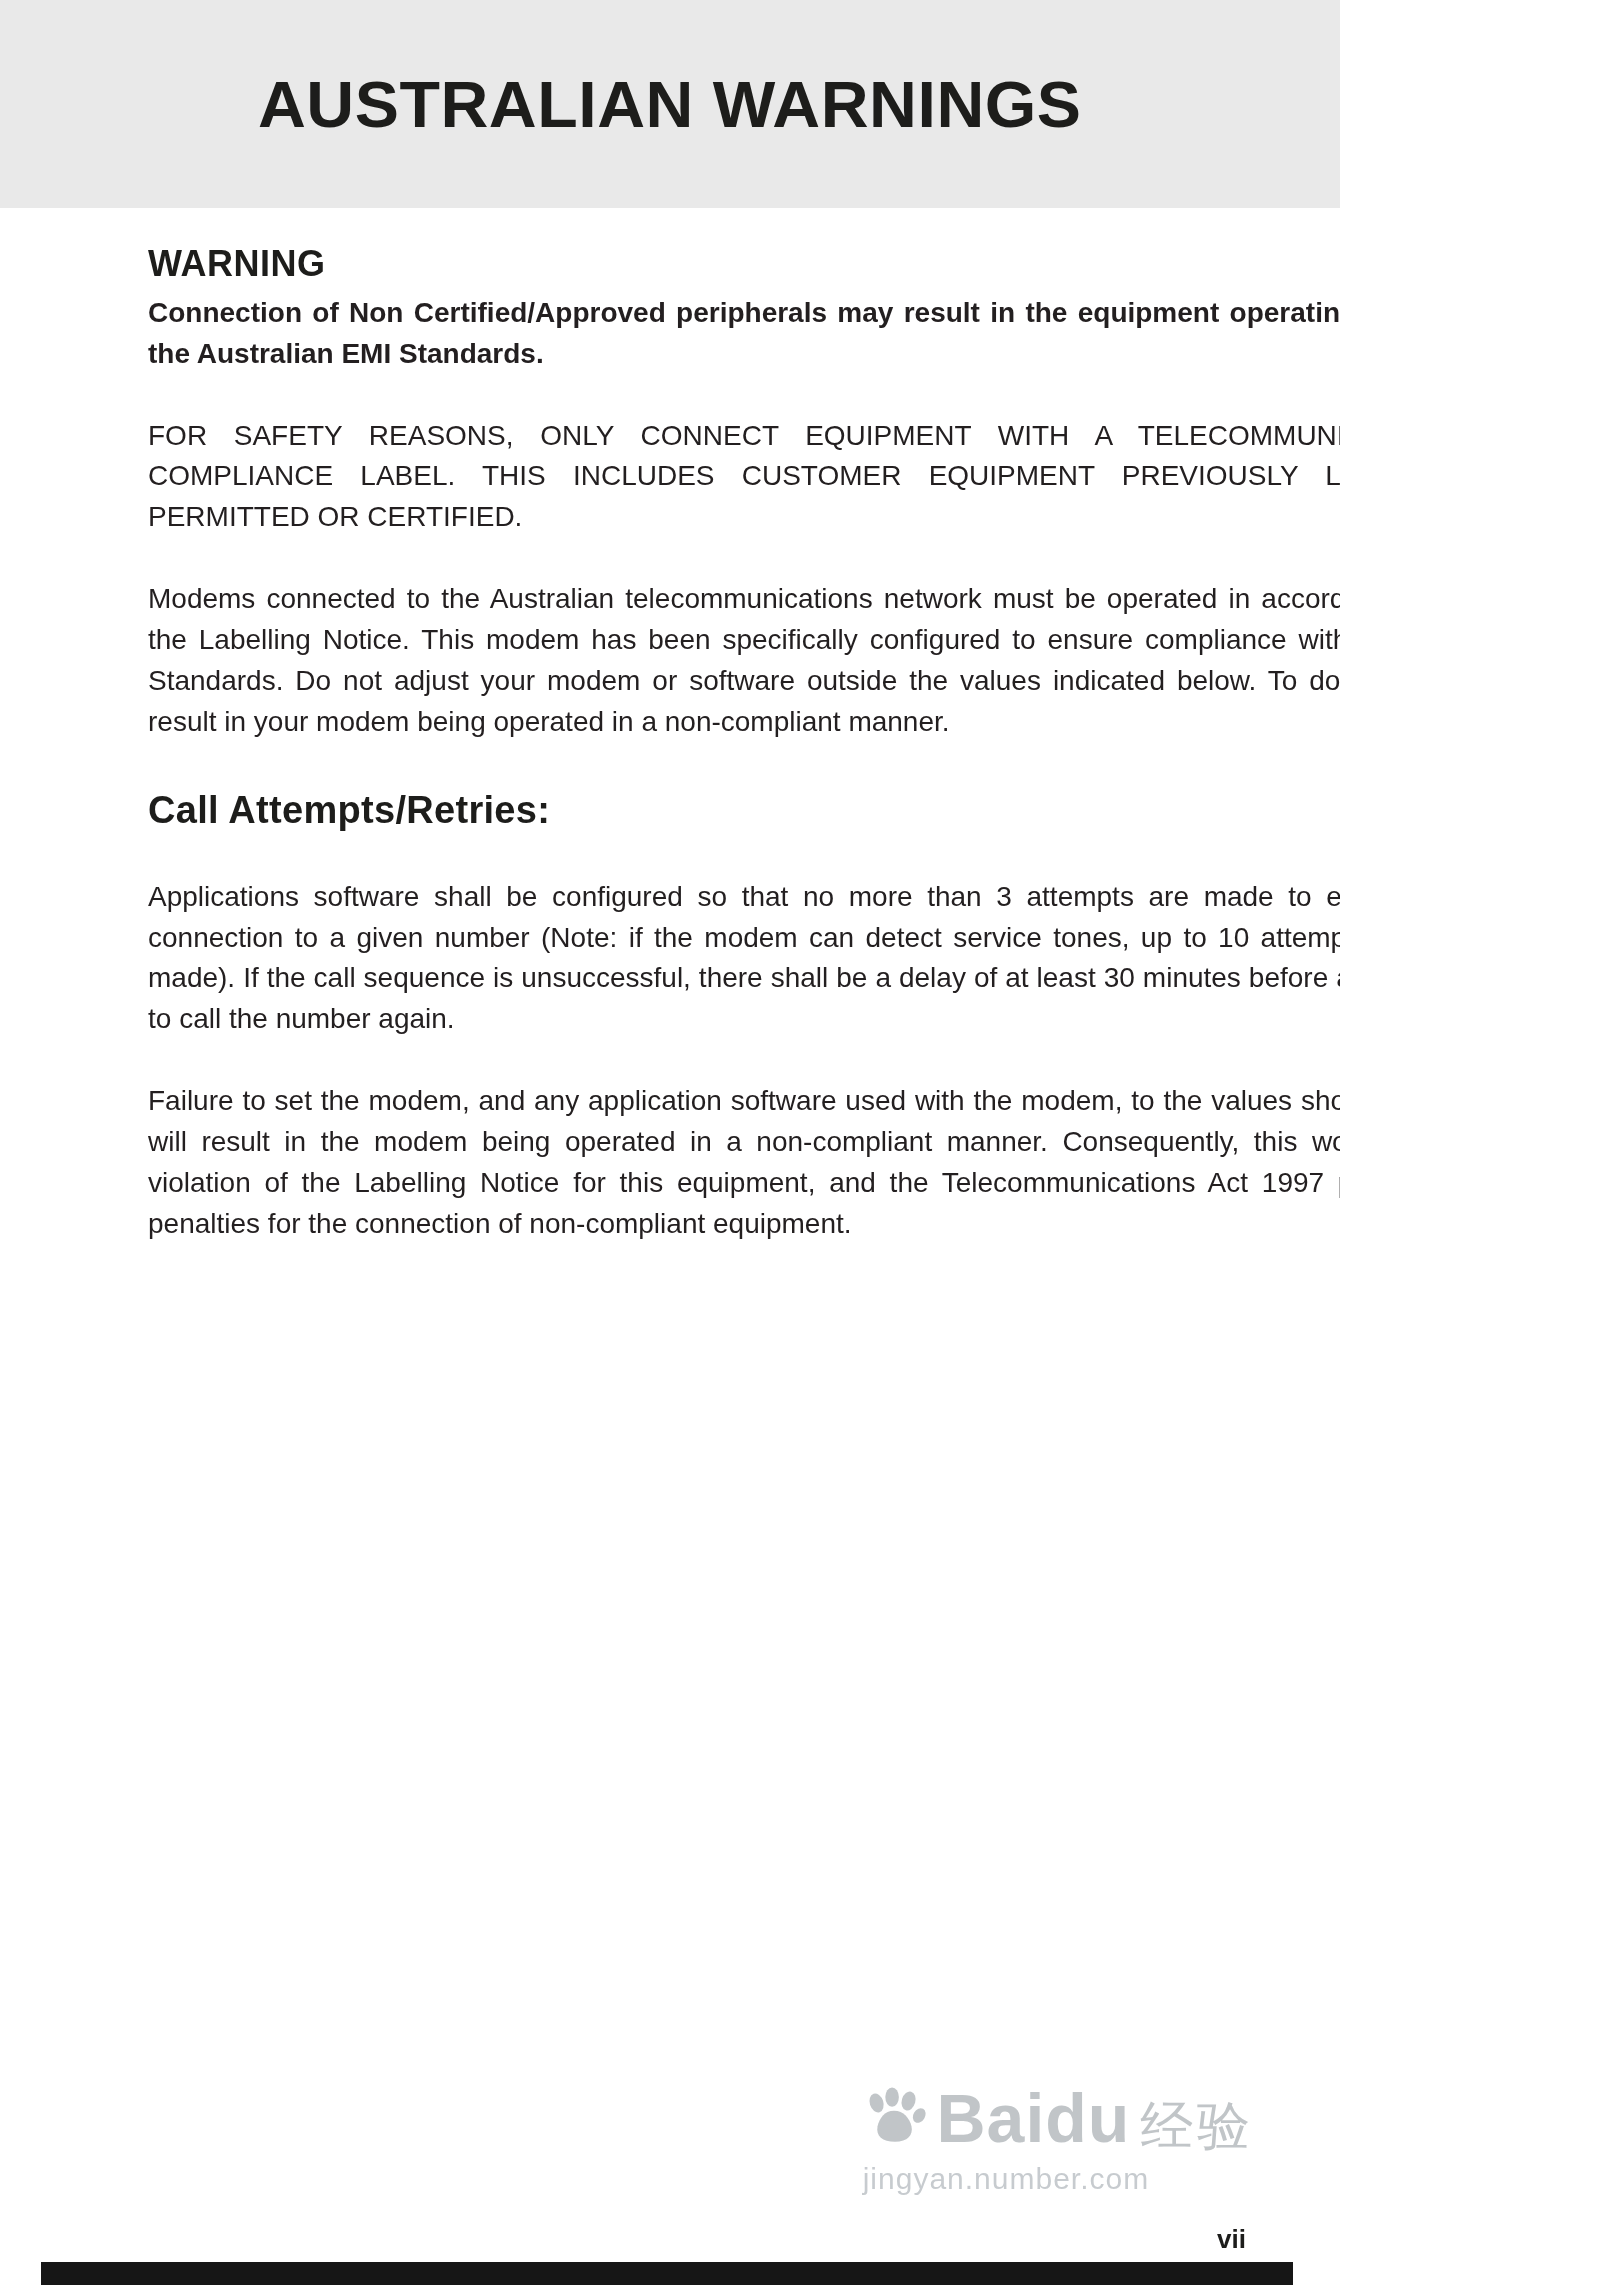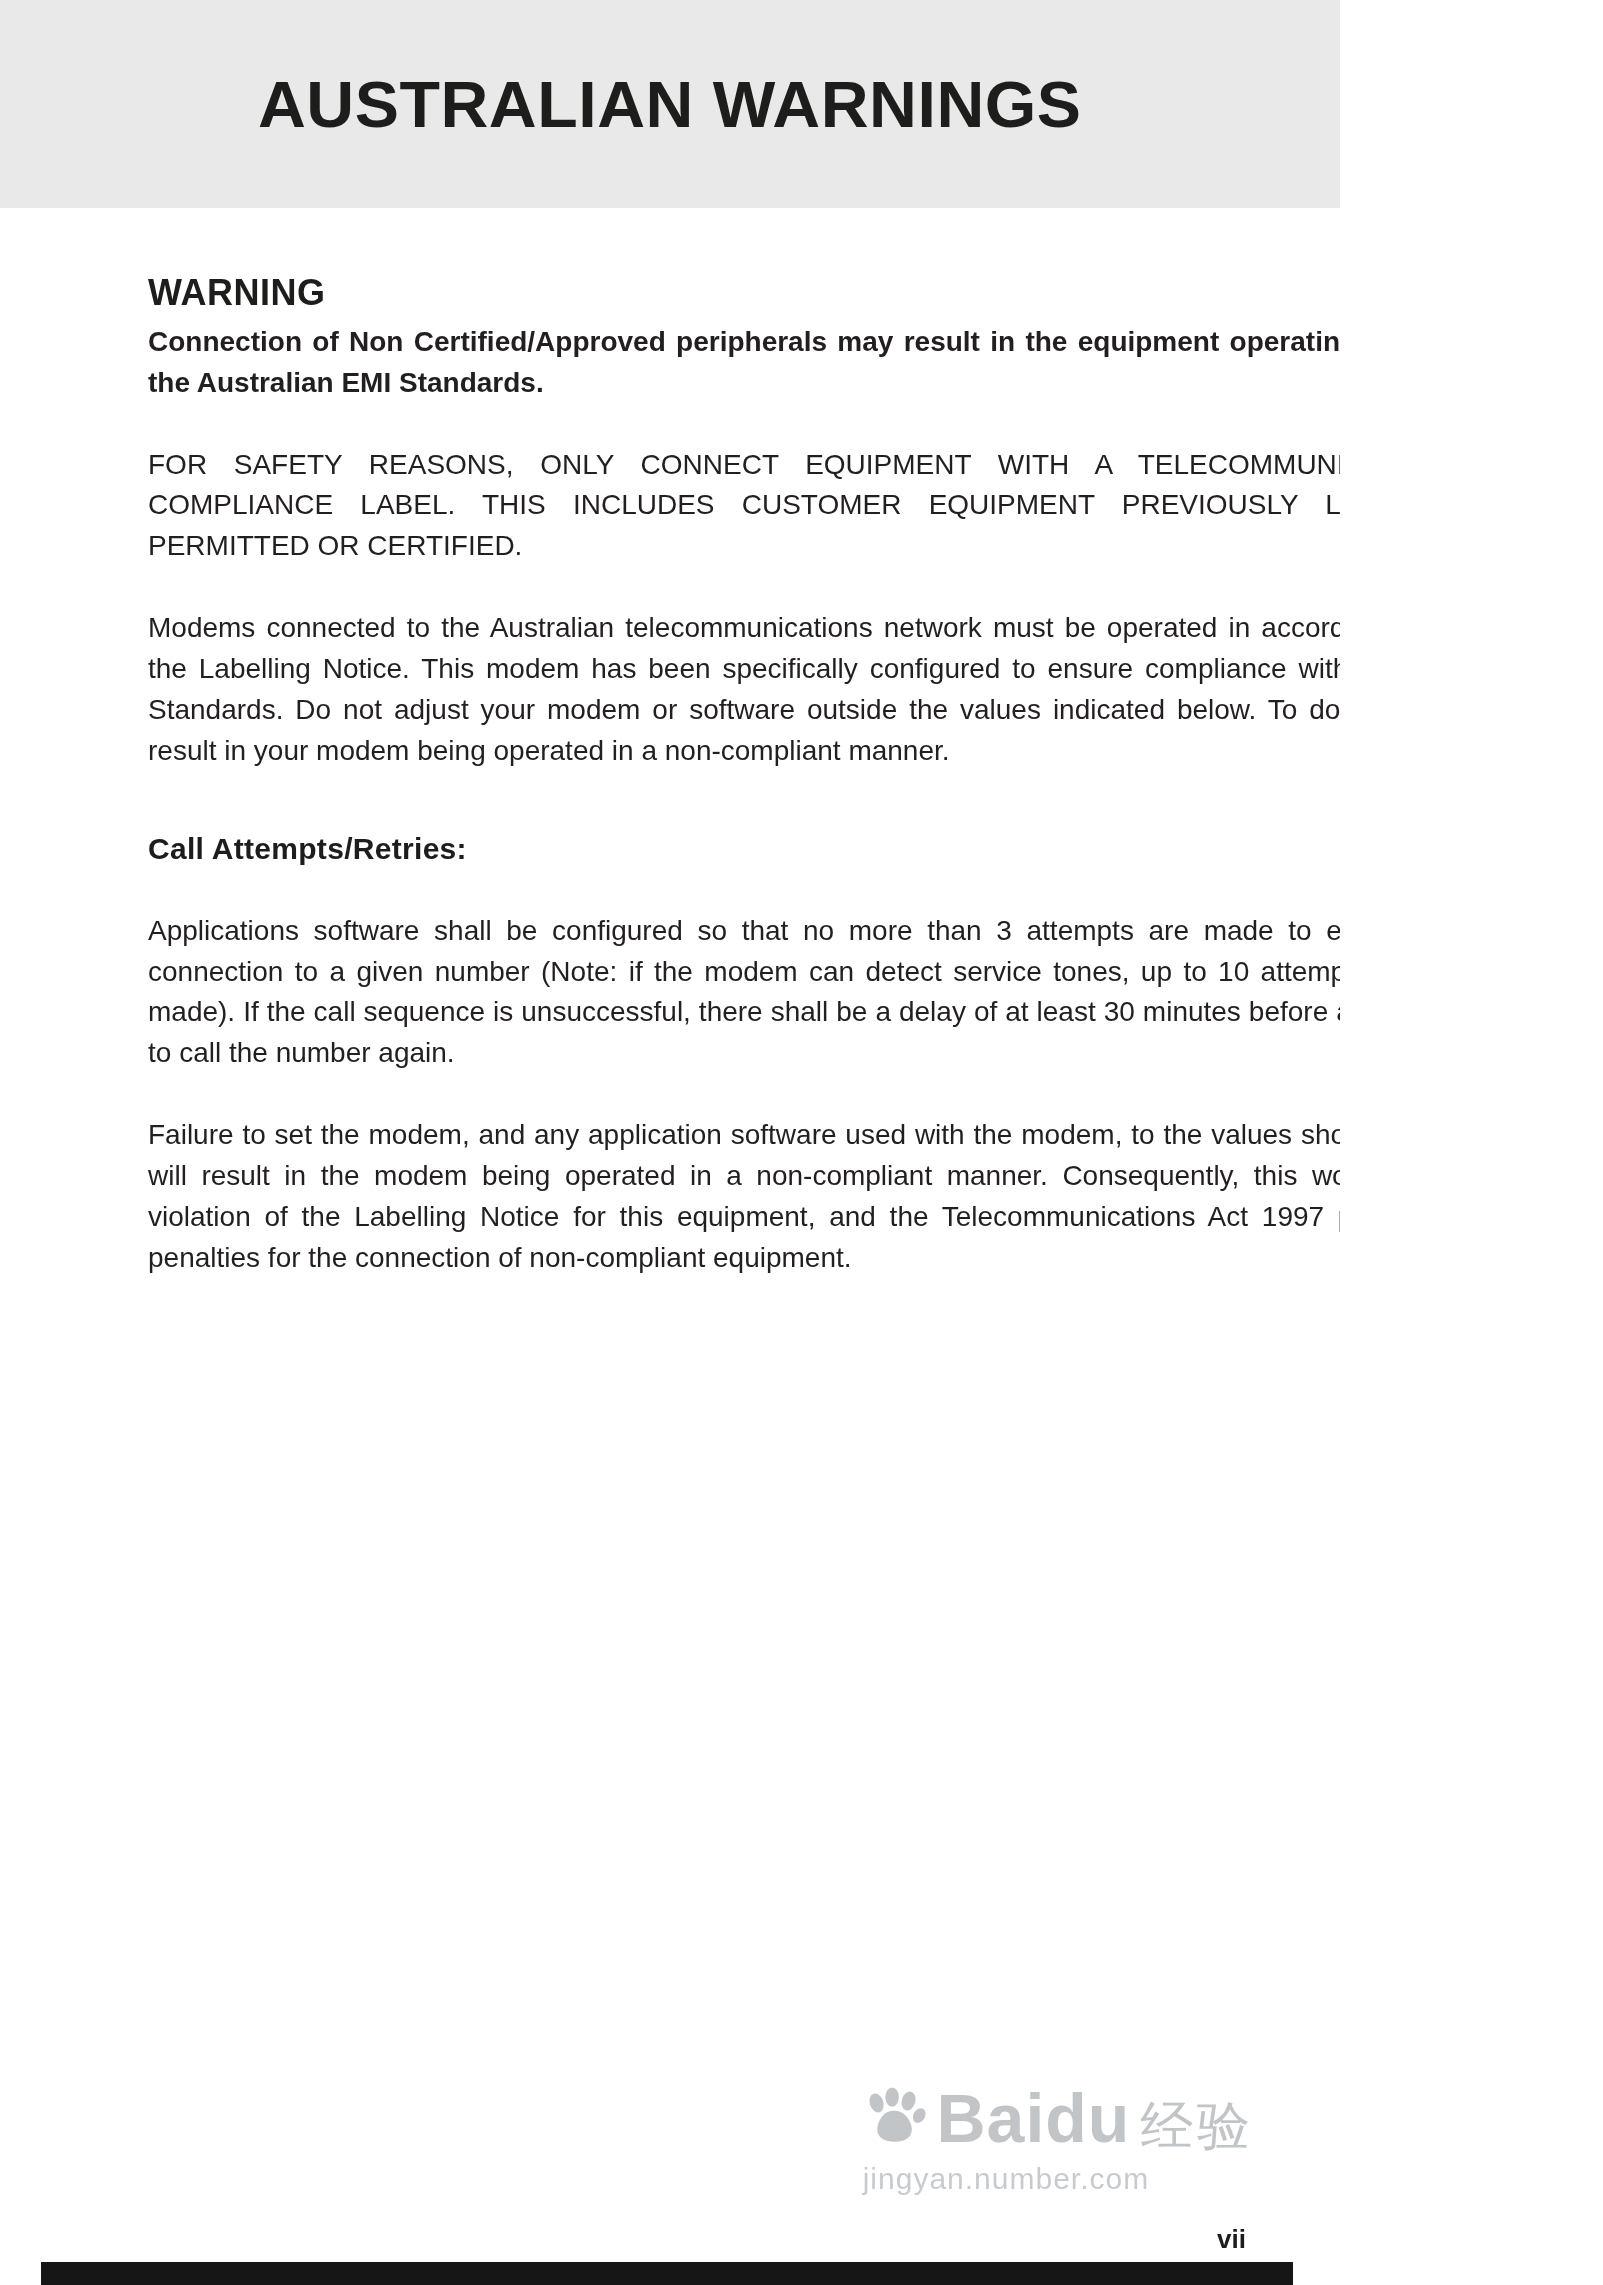--- a/index.html
+++ b/index.html
@@ -28,44 +28,44 @@
   }
   .header-title {
     font-size: 65px;
     font-weight: bold;
     letter-spacing: 0.5px;
     color: #1d1d1b;
     transform: scaleX(1.02);
   }
   .content {
     position: absolute;
-    top: 272px;
+    top: 243px;
     left: 148px;
     width: 1319px;
   }
   .h-warning {
     font-size: 36px;
     font-weight: bold;
     color: #1d1d1b;
     margin-bottom: 7.8px;
     letter-spacing: 0.5px;
   }
   .para {
     font-size: 28px;
     line-height: 1.46;
     text-align: justify;
     color: #231f20;
   }
   .para + .para, .gap { margin-top: 41px; }
   .bold { font-weight: bold; }
   .h-call {
-    font-size: 30px;
+    font-size: 38px;
     font-weight: bold;
     color: #1d1d1b;
-    margin-top: 60px;
+    margin-top: 46px;
     margin-bottom: 45px;
     letter-spacing: 0.3px;
   }
   .watermark {
     position: absolute;
     right: 86px;
     bottom: 90px;
     text-align: left;
     opacity: 0.55;
     user-select: none;

